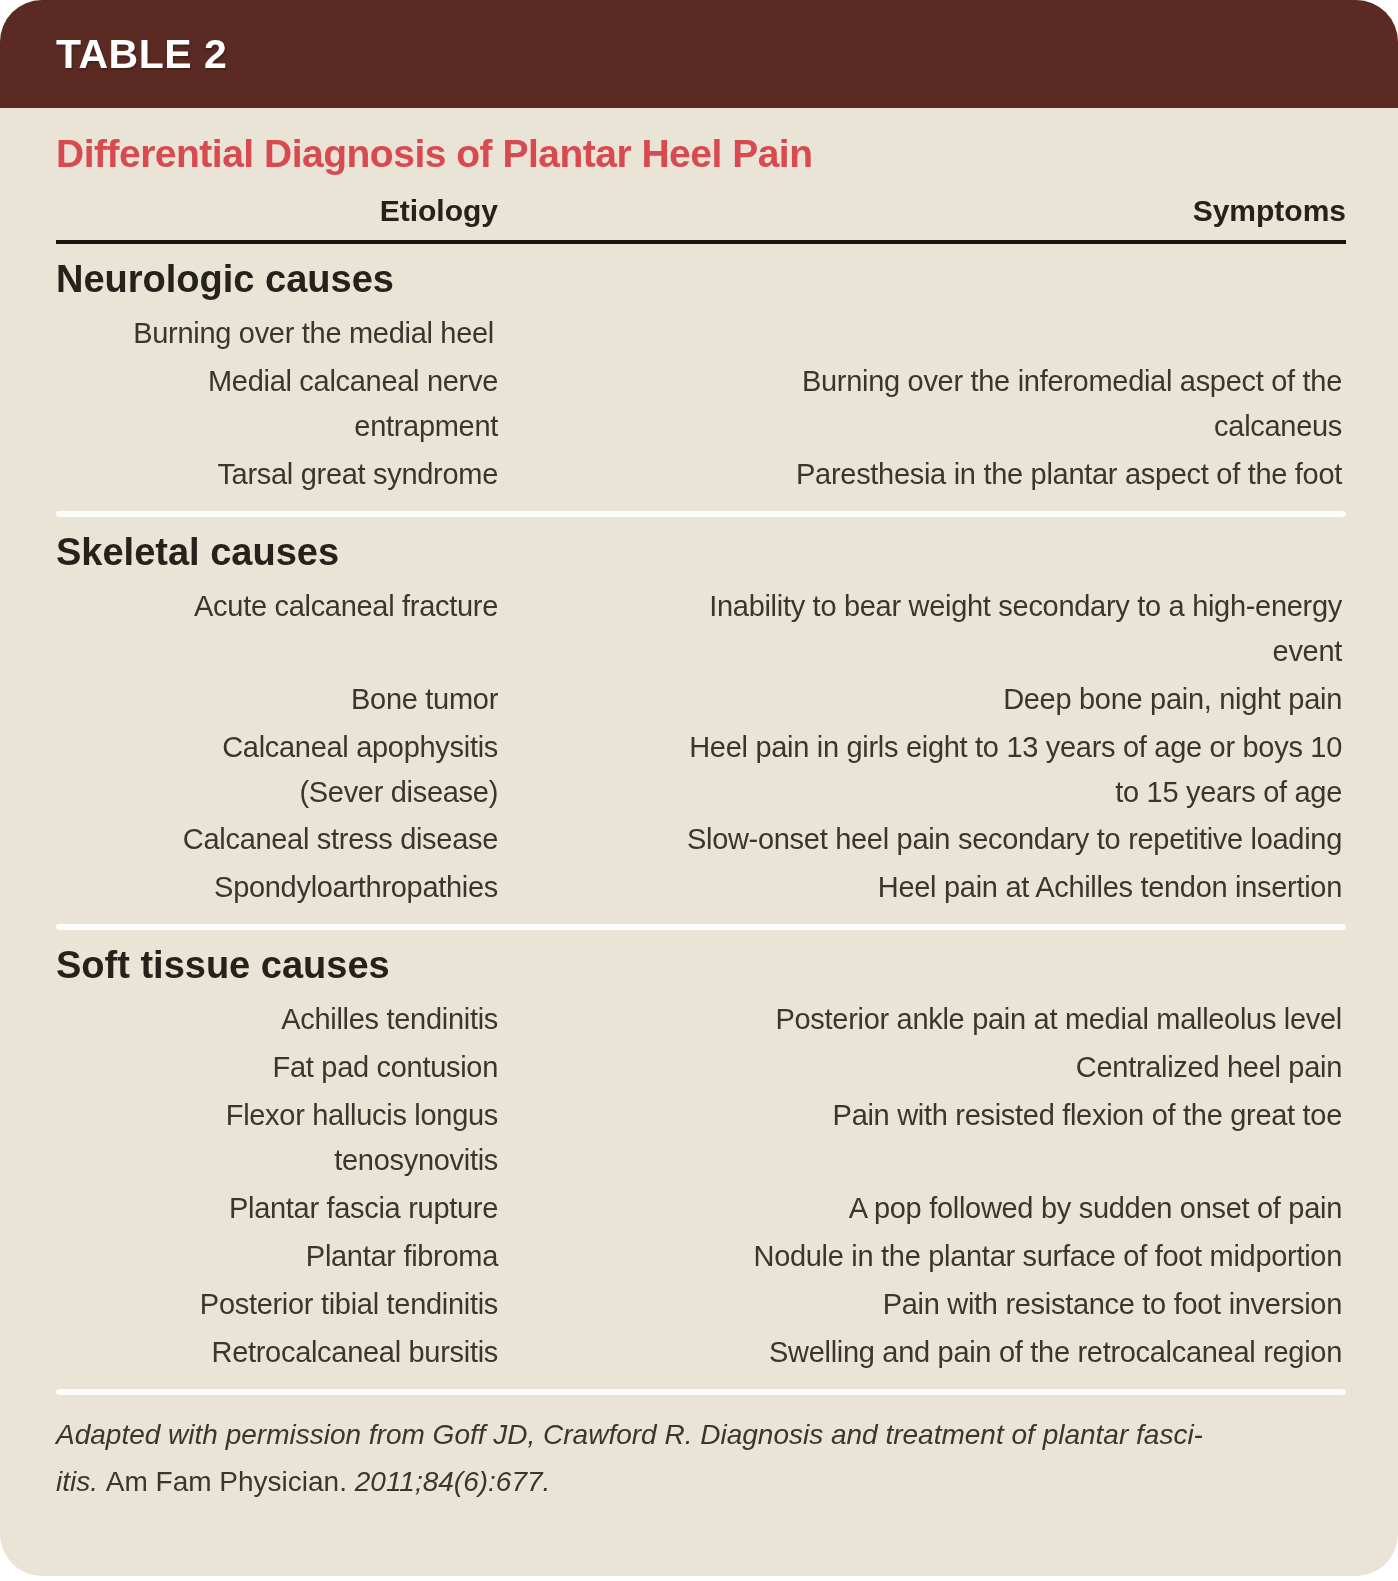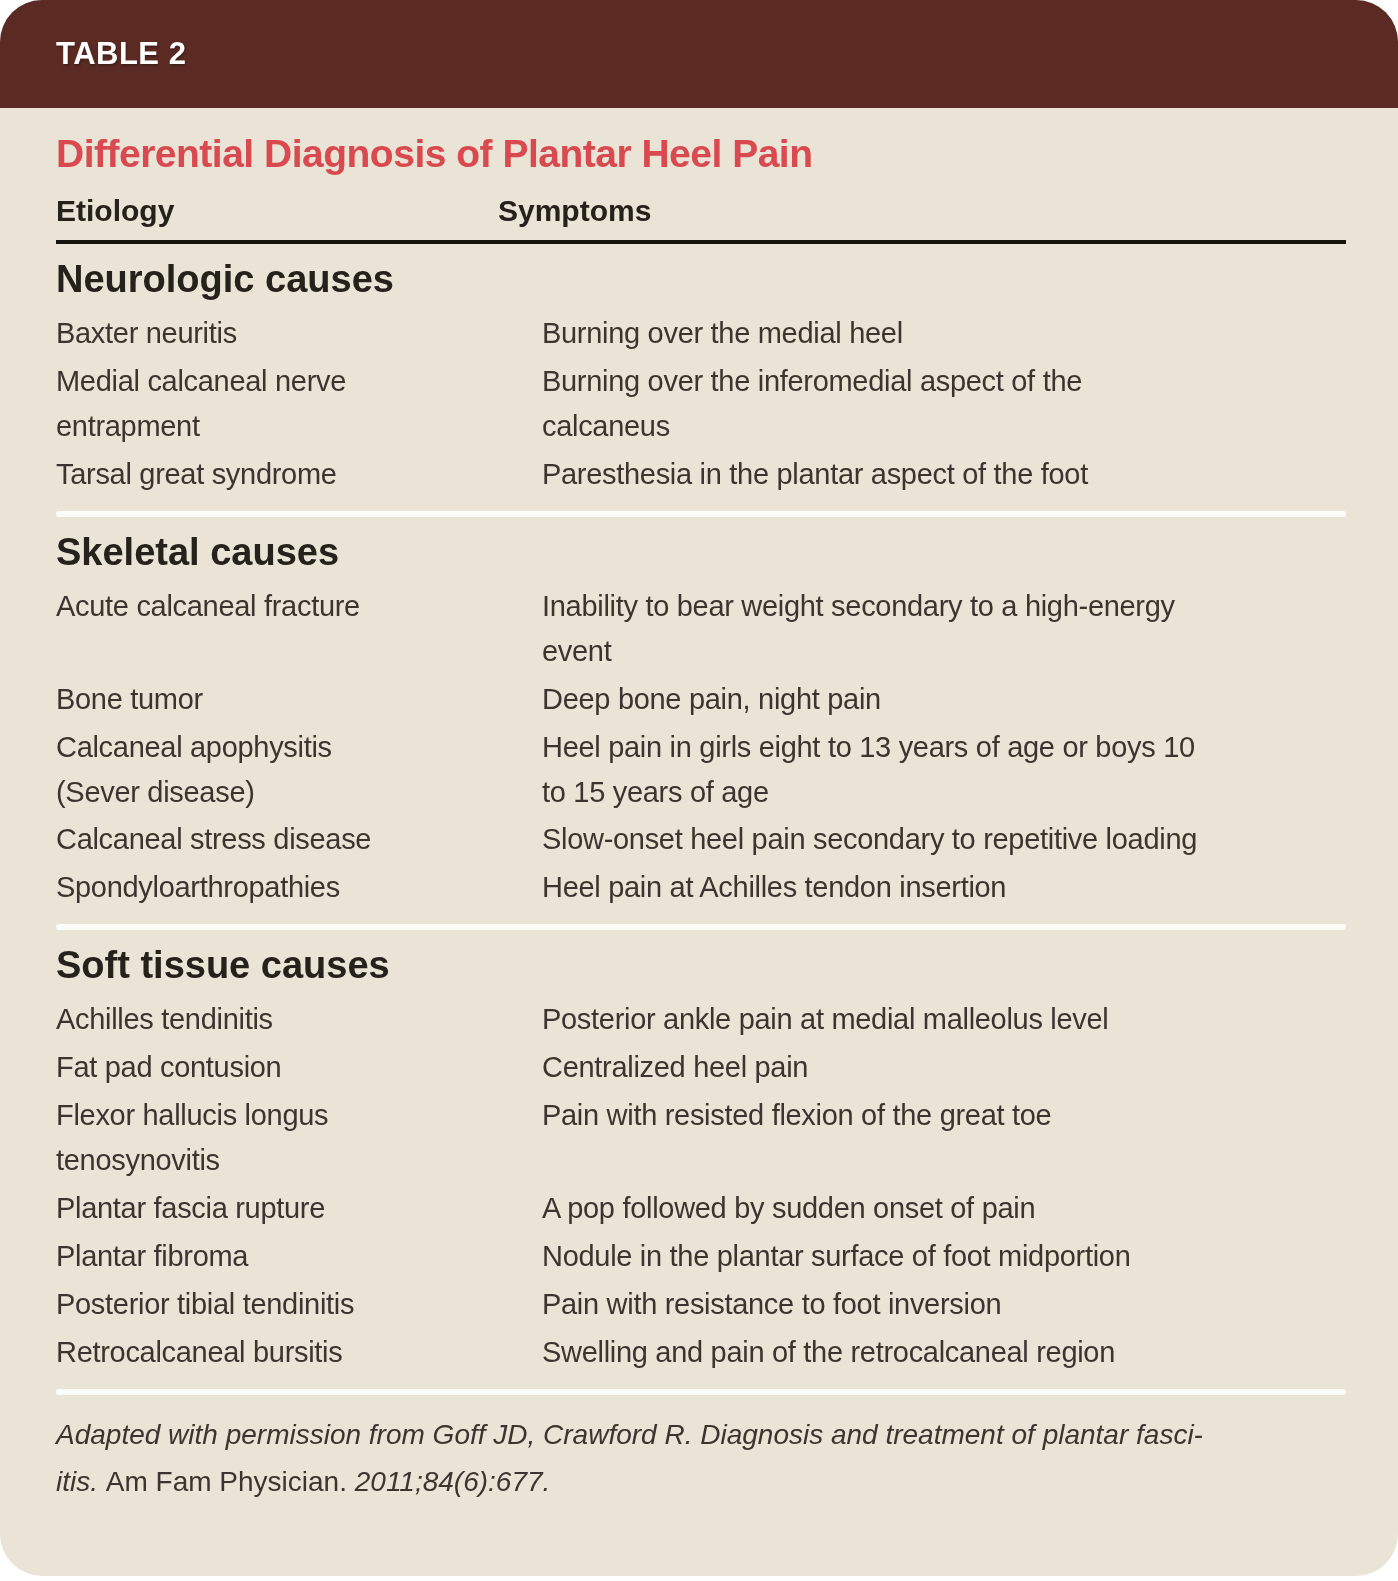--- a/index.html
+++ b/index.html
@@ -27,38 +27,39 @@
   }
   .tag-band {
     height: 108px;
     background: var(--header-bg, #5a2a23);
     display: flex;
     align-items: center;
     padding-left: 56px;
   }
   .tag {
     color: #ffffff;
-    font-size: 31px;
+    font-size: 41px;
     font-weight: 700;
     letter-spacing: 0.5px;
     text-shadow: 1px 2px 2px rgba(0,0,0,0.25);
   }
   .tbody {
     padding: 0 52px 18px 56px;
   }
   .title {
     margin: 24px 0 18px;
     color: var(--title-red, #d94a50);
     font-size: 39px;
     font-weight: 700;
     letter-spacing: -0.5px;
   }
   .cols, .row {
     display: grid;
     grid-template-columns: 442px 1fr;
+    text-align: right;
   }
   .colhead {
     font-size: 30px;
     font-weight: 700;
     color: var(--heading-ink, #25211b);
   }
   .rule-black {
     height: 4px;
     background: var(--rule-black, #17140e);
     margin-top: 12px;
@@ -109,21 +110,20 @@
     <div class="cols">
       <div class="colhead">Etiology</div>
       <div class="colhead">Symptoms</div>
     </div>
 
     <div class="rule-black"></div>
 
     <section>
       <h2 class="sec-heading">Neurologic causes</h2>
       <div class="row">
-        <div class="cell">Baxter neuritis</div>
         <div class="cell symptom">Burning over the medial heel</div>
       </div>
       <div class="row">
         <div class="cell">Medial calcaneal nerve
 entrapment</div>
         <div class="cell symptom">Burning over the inferomedial aspect of the
 calcaneus</div>
       </div>
       <div class="row">
         <div class="cell">Tarsal great syndrome</div>

